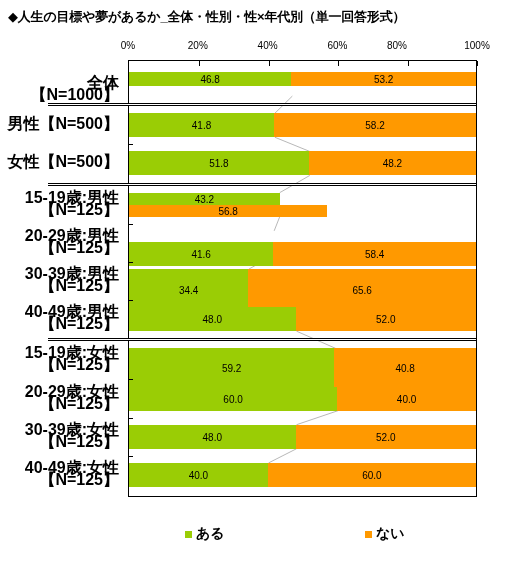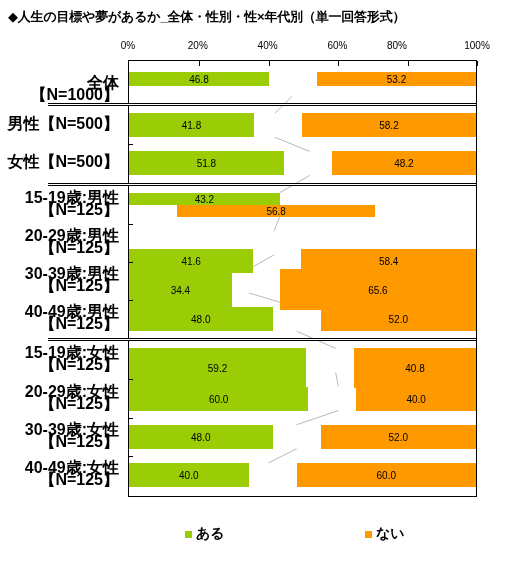--- a/index.html
+++ b/index.html
@@ -64,21 +64,21 @@
     position:absolute;
     left:0; right:0;
     display:flex;
   }
   .seg{
     height:100%;
     position:relative;
     box-sizing:border-box;
   }
   .seg-yes{ background:#9ACD05; }
-  .seg-no { background:#FF9900;margin-left:48px; }
+  .seg-no { background:#FF9900; }
   .seg-val{
     position:absolute;
     top:50%; left:50%;
     transform:translate(-50%,-50%);
     font-size:10px;
     color:#000000;
     white-space:nowrap;
   }
 
   
@@ -222,21 +222,21 @@
     <div class="group-sep" style="top: 121.545px;"></div>
     <div class="bar-row" style="top: 131.636px; height: 24px; flex-direction: column;">
       <div class="seg seg-yes" style="width: 150.768px; background: rgb(154, 205, 5);">
         <span class="seg-val">43.2</span>
       </div>
       <div class="seg seg-no" style="width: 198.232px; background: rgb(255, 153, 0);">
         <span class="seg-val">56.8</span>
       </div>
     </div>
     <div class="row-tick" style="top: 163px;"></div>
-    <div class="bar-row" style="top: 188px; height: 24px; border-radius: 8px;">
+    <div class="bar-row" style="top: 181px; height: 24px; border-radius: 8px;">
       <div class="seg seg-yes" style="width: 145.184px; background: rgb(154, 205, 5);">
         <span class="seg-val">41.6</span>
       </div>
       <div class="seg seg-no" style="width: 203.816px; background: rgb(255, 153, 0);">
         <span class="seg-val">58.4</span>
       </div>
     </div>
     <div class="row-tick" style="top: 201px;"></div>
     <div class="bar-row" style="top: 208px; height: 41px;">
       <div class="seg seg-yes" style="width: 120.056px; background: rgb(154, 205, 5);">

